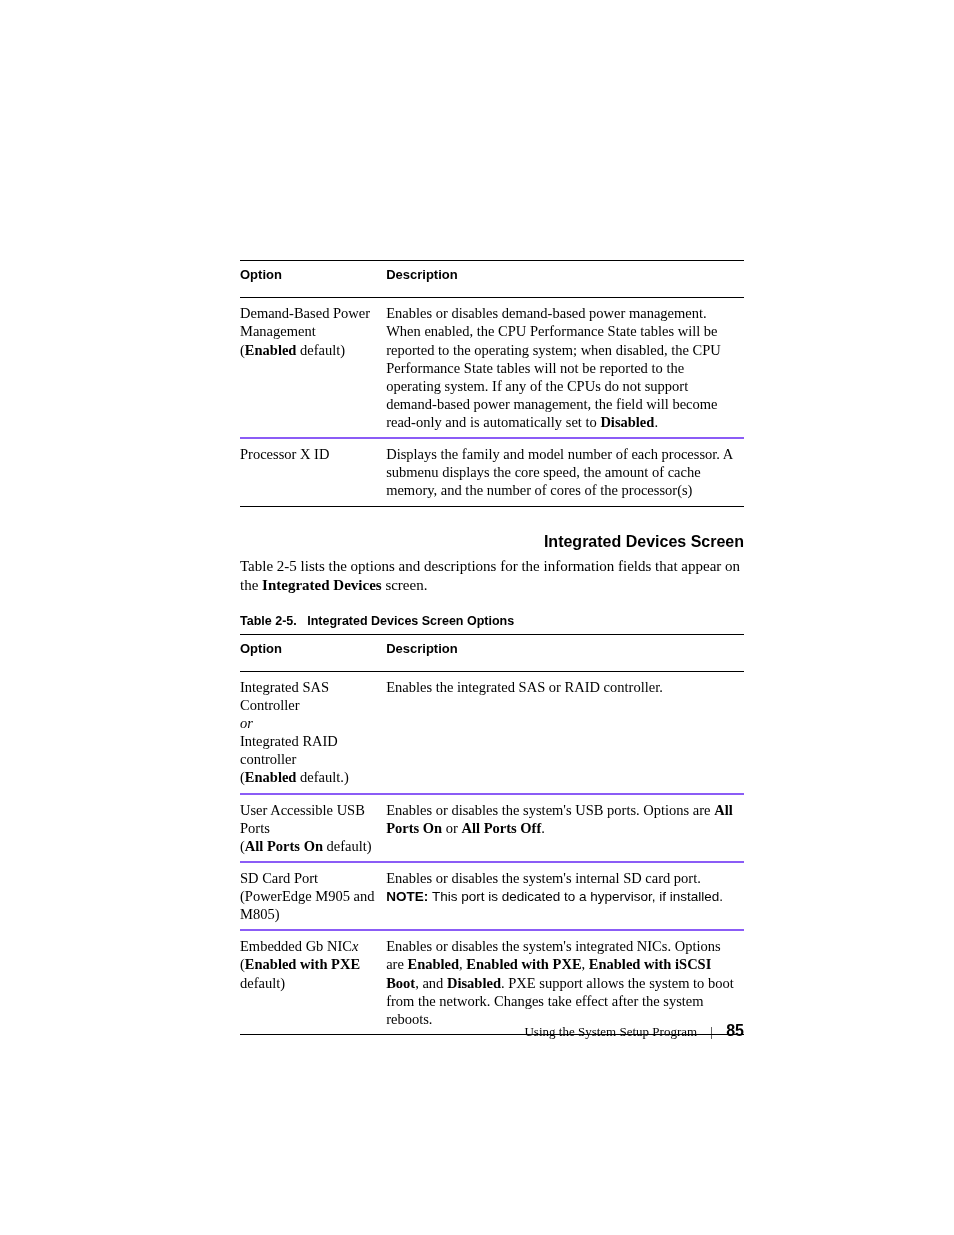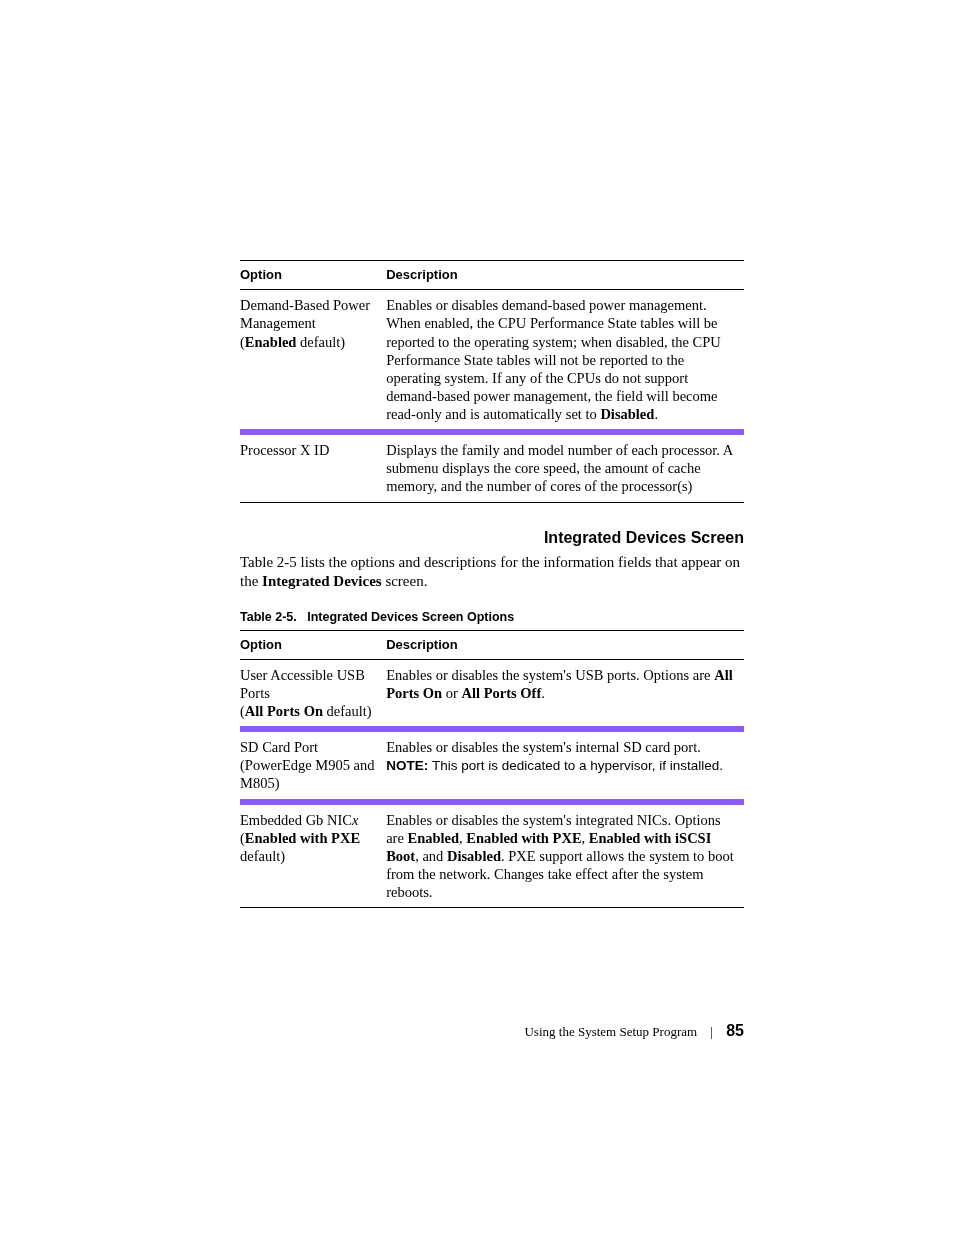--- a/index.html
+++ b/index.html
@@ -28,28 +28,28 @@
     width: 100%;
     border-collapse: collapse;
     font-size: 14.5px;
     line-height: 1.25;
   }
   thead th {
     text-align: left;
     font-family: Arial, Helvetica, sans-serif;
     font-weight: bold;
     font-size: 13px;
-    padding: 6px 4px 6px 0;
+    padding: 6px 4px 14px 0;
     border-top: 1.5px solid #000;
     border-bottom: 1px solid #000;
     vertical-align: top;
   }
   tbody td {
     padding: 6px 4px 6px 0;
-    border-bottom: 6px solid #8b5cf6;
+    border-bottom: 2px solid #8b5cf6;
     vertical-align: top;
   }
   .opt-col { width: 29%; }
   .desc-col { width: 71%; }
   .bold { font-weight: bold; }
   .ital { font-style: italic; }
   h3.section {
     font-family: Arial, Helvetica, sans-serif;
     font-weight: bold;
     font-size: 16px;
@@ -126,20 +126,29 @@
         <col class="desc-col">
       </colgroup>
     <thead>
       <tr>
         <th>Option</th>
         <th>Description</th>
       </tr>
     </thead>
     <tbody>
 
+      <tr>
+        <td>
+          <span>Integrated SAS Controller</span><br>
+          <span class="ital">or</span><br>
+          <span>Integrated RAID controller</span><br>
+          <span>(</span><span class="bold">Enabled</span><span> default.)</span>
+        </td>
+        <td>Enables the integrated SAS or RAID controller.</td>
+      </tr>
 
       <tr>
         <td>
           <span>User Accessible USB Ports</span><br>
           <span>(</span><span class="bold">All Ports On</span><span> default)</span>
         </td>
         <td>
           <span>Enables or disables the system's USB ports. Options are </span><span class="bold">All Ports On</span><span> or </span><span class="bold">All Ports Off</span><span>.</span>
         </td>
       </tr>

